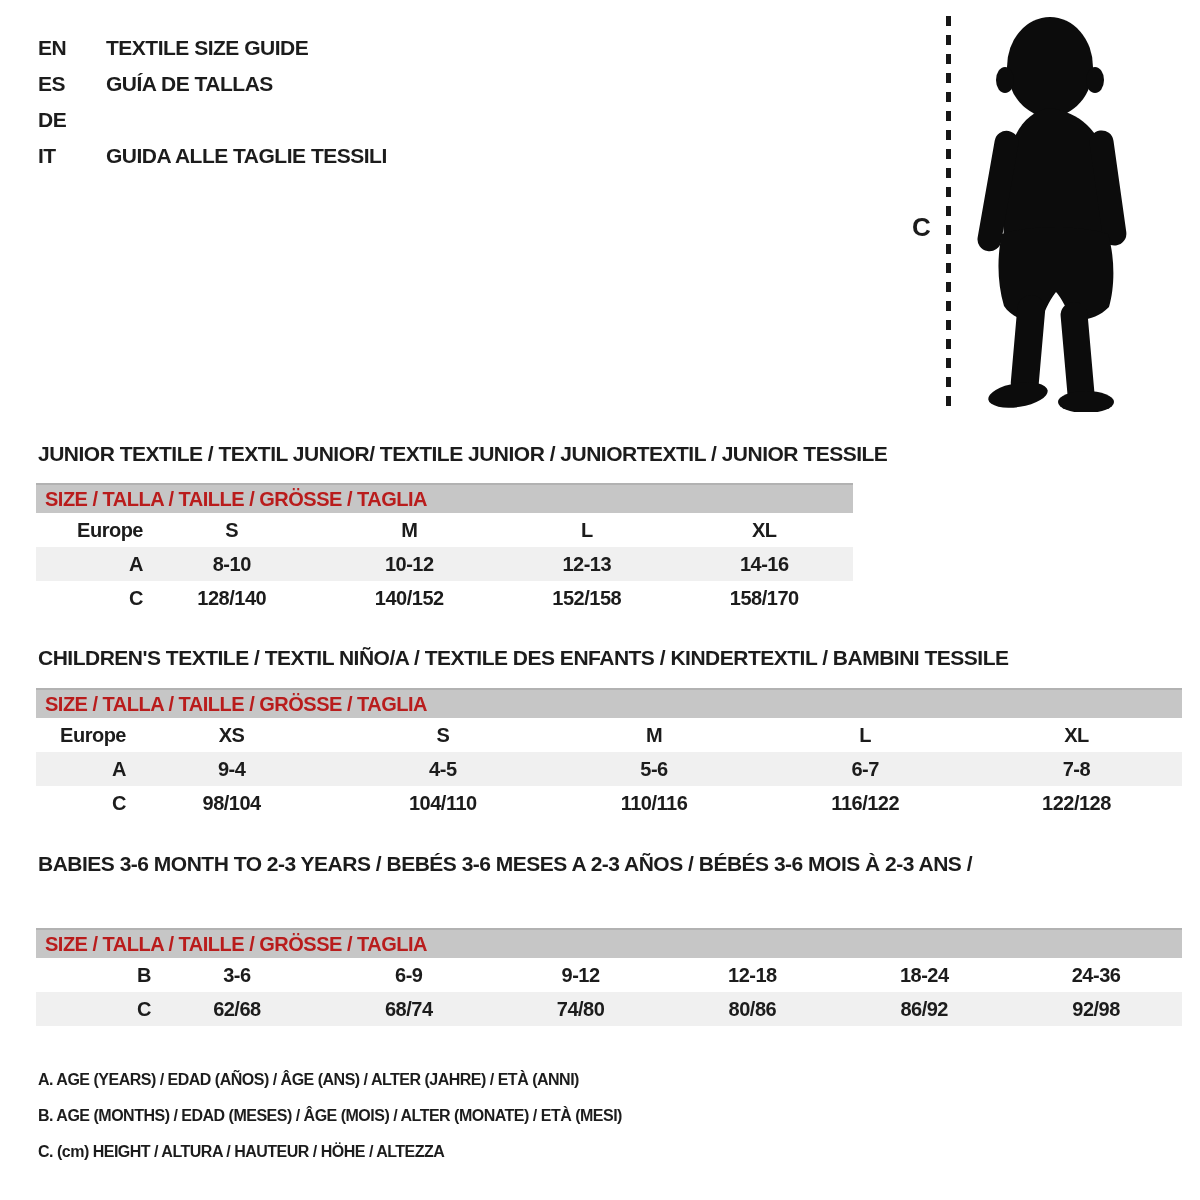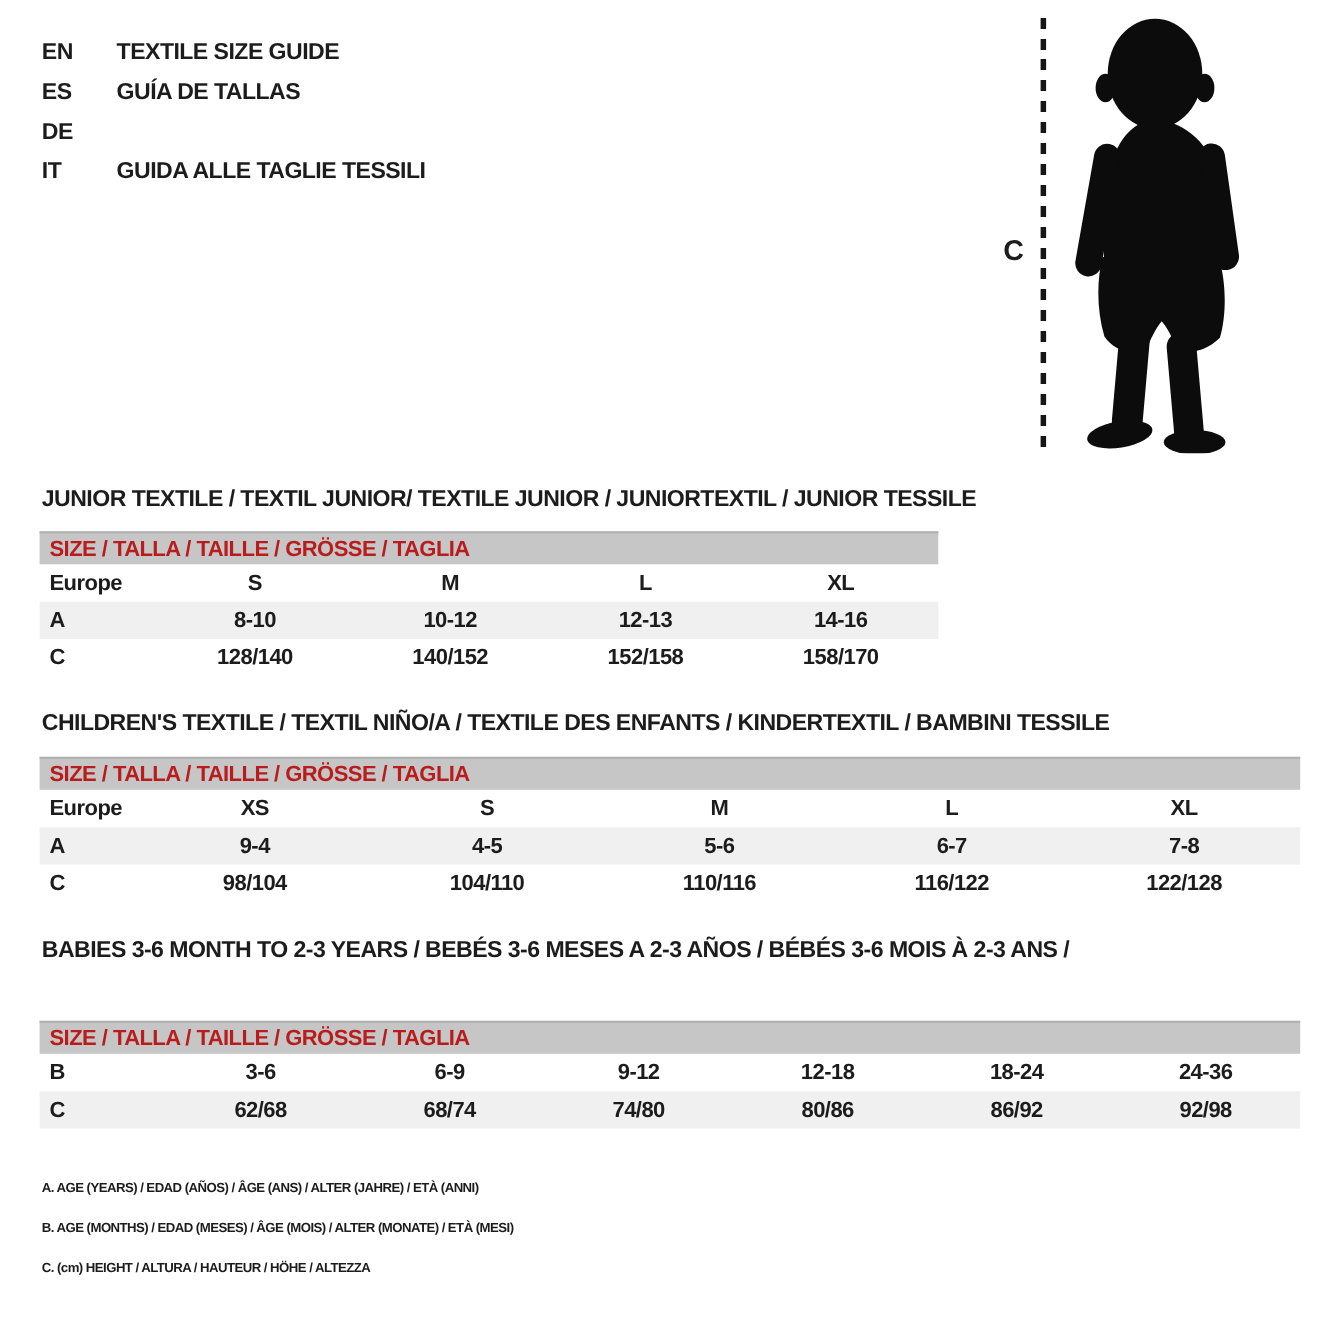--- a/index.html
+++ b/index.html
@@ -75,41 +75,41 @@
   }
   .trow {
     display: flex;
     height: 34px;
     align-items: center;
     font-size: 20px;
     font-weight: 700;
     letter-spacing: -0.5px;
   }
   .trow.shaded { background: #f0f0f0; }
-  .tlabel { width: var(--labelw, 100px); padding-left: 9px; }
+  .tlabel { width: var(--labelw, 100px); padding-left: 9px; text-align: right; }
   .tcell { flex: 1; text-align: center; }
 
   .t-junior   { width: 817px; top: 483px; --labelw: 107px; }
   .t-children { width: 1146px; top: 688px; --labelw: 90px; }
   .t-babies   { width: 1146px; top: 928px; --labelw: 115px; }
 
   .h-junior   { top: 436px; }
   .h-children { top: 640px; }
   .h-babies   { top: 846px; }
 
   
   .legend {
     position: absolute;
     left: 38px; top: 1062px;
   }
   .legend-line {
     height: 36px;
     display: flex;
     align-items: center;
-    font-size: 12px;
+    font-size: 16px;
     font-weight: 700;
     letter-spacing: -0.5px;
     white-space: nowrap;
   }
 </style>
 </head>
 <body>
 
 <div class="lang-block">
   <div class="lang-row">

